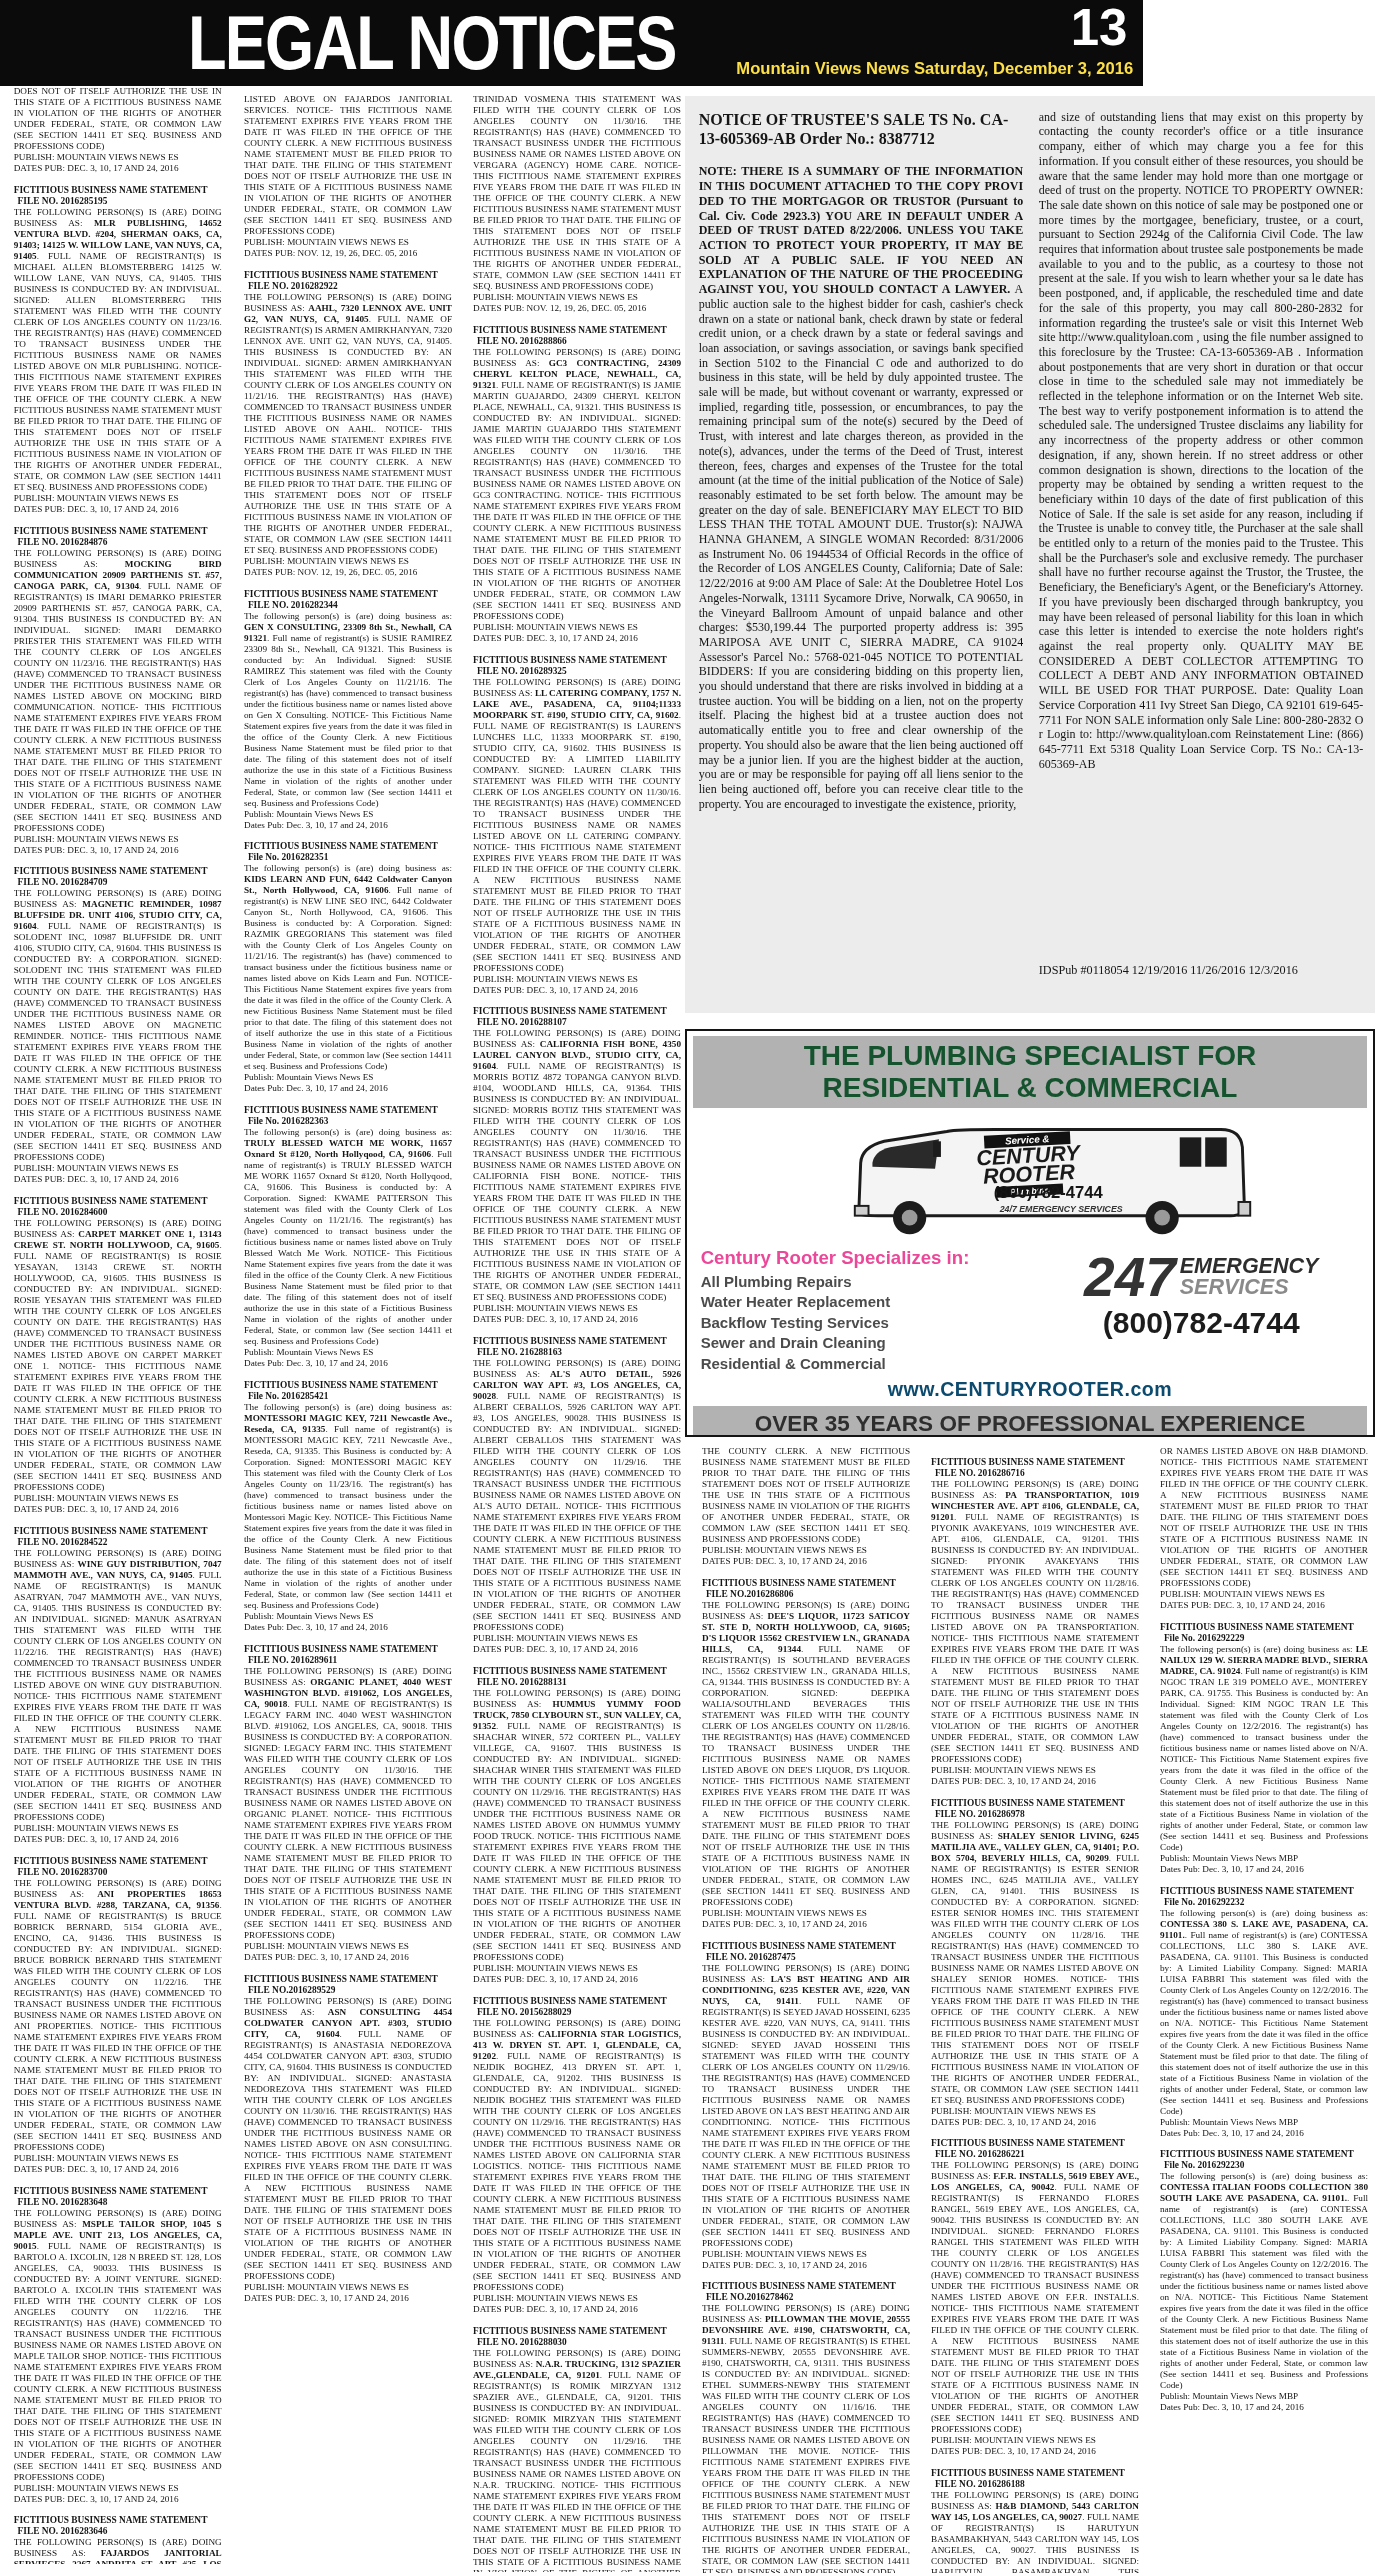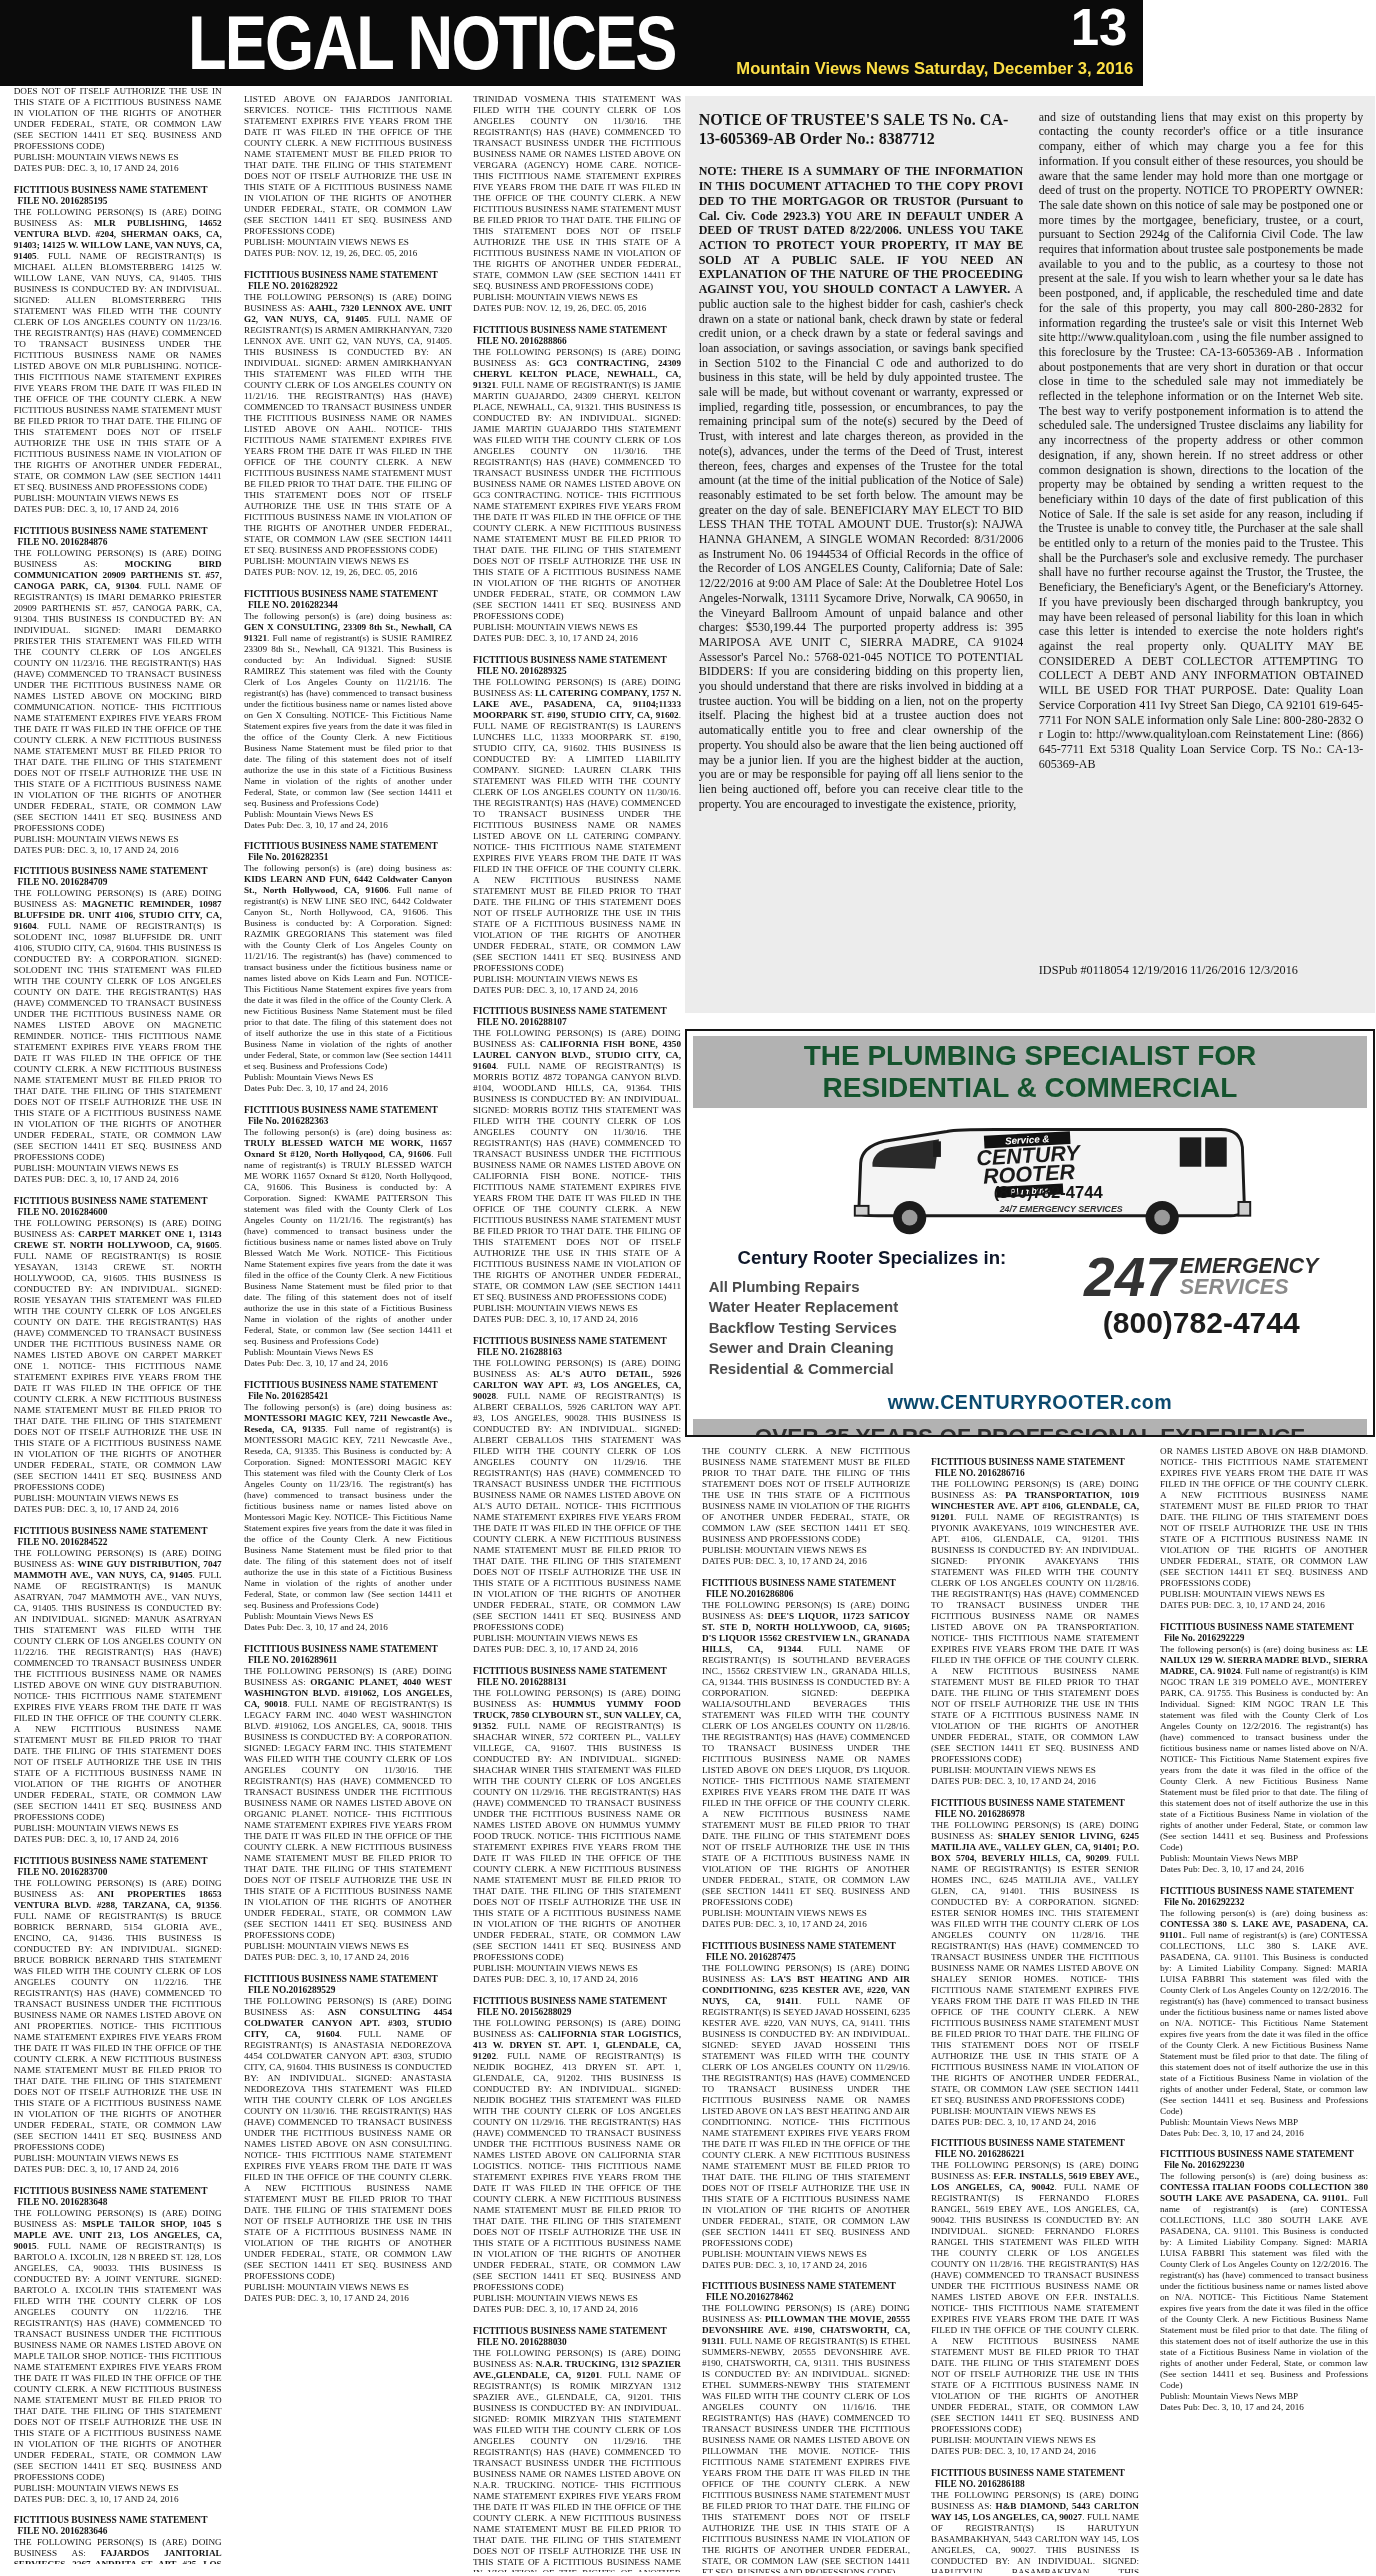--- a/index.html
+++ b/index.html
@@ -39,22 +39,22 @@
 
   
   .ad{position:absolute;left:685px;top:1029px;width:690px;height:408px;border:2px solid #141414;
       background:#fff;box-sizing:border-box;padding:4.9px 5.9px;font-family:"Liberation Sans",sans-serif;
       display:flex;flex-direction:column;overflow:hidden;}
   .ad-band{background:#b2b2b2;color:#14532d;text-align:center;font-weight:bold;
       font-size:28px;line-height:32px;padding:3.9px 0;}
   .ad-van{height:143px;display:flex;justify-content:center;align-items:center;}
   .ad-mid{display:flex;padding:0 7.8px;}
   .ad-spec{width:52%;}
-  .ad-spec-title{font-weight:bold;font-size:18.6px;color:#0f172a;margin-bottom:2.9px;text-align:center;}
-  .ad-spec ul{list-style:none;margin:8px;padding:0;}
+  .ad-spec-title{font-weight:bold;font-size:18.6px;color:#ec4899;margin-bottom:2.9px;}
+  .ad-spec ul{list-style:none;margin:0;padding:0;}
   .ad-spec li{font-weight:bold;font-size:15px;line-height:20.5px;color:#4c4c4c;}
   .ad-emg{width:48%;text-align:center;padding-top:9.8px;}
   .ad-247{font-weight:bold;font-style:italic;color:#333;font-size:55px;line-height:43px;display:inline-block;}
   .ad-emg-word{display:inline-block;text-align:left;vertical-align:top;margin-left:3.9px;}
   .ad-emg-1{font-weight:bold;font-style:italic;font-size:21.5px;color:#2e2e2e;line-height:21.5px;}
   .ad-emg-2{font-weight:bold;font-style:italic;font-size:21.5px;color:#8a8a8a;line-height:19.6px;}
   .ad-phone{font-weight:bold;font-size:30px;color:#1c1c1c;margin-top:5.9px;}
   .ad-web{text-align:center;font-weight:bold;font-size:19.6px;letter-spacing:0.5px;color:#0c4a6e;margin:3.9px 0 4.9px;}
   .ad-band2{background:#b2b2b2;color:#2e2e2e;text-align:center;font-weight:bold;font-size:22.5px;padding:4.9px 0;}
 </style>

